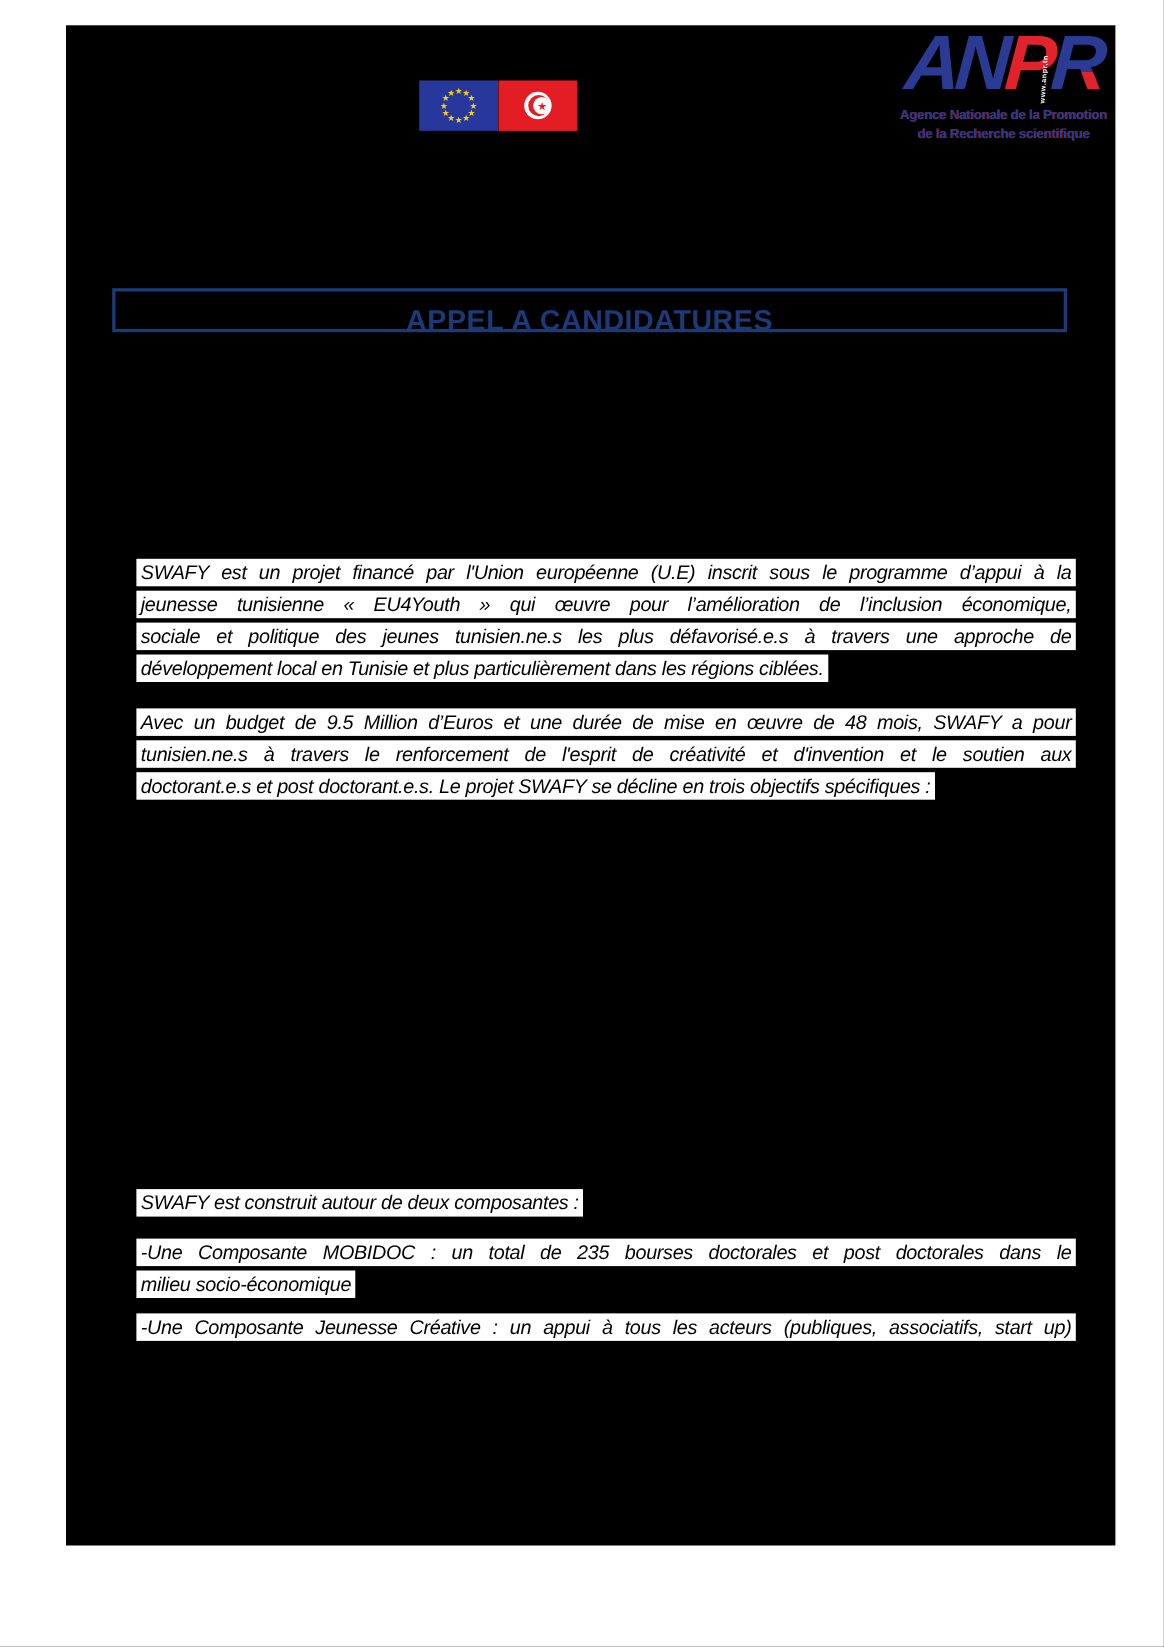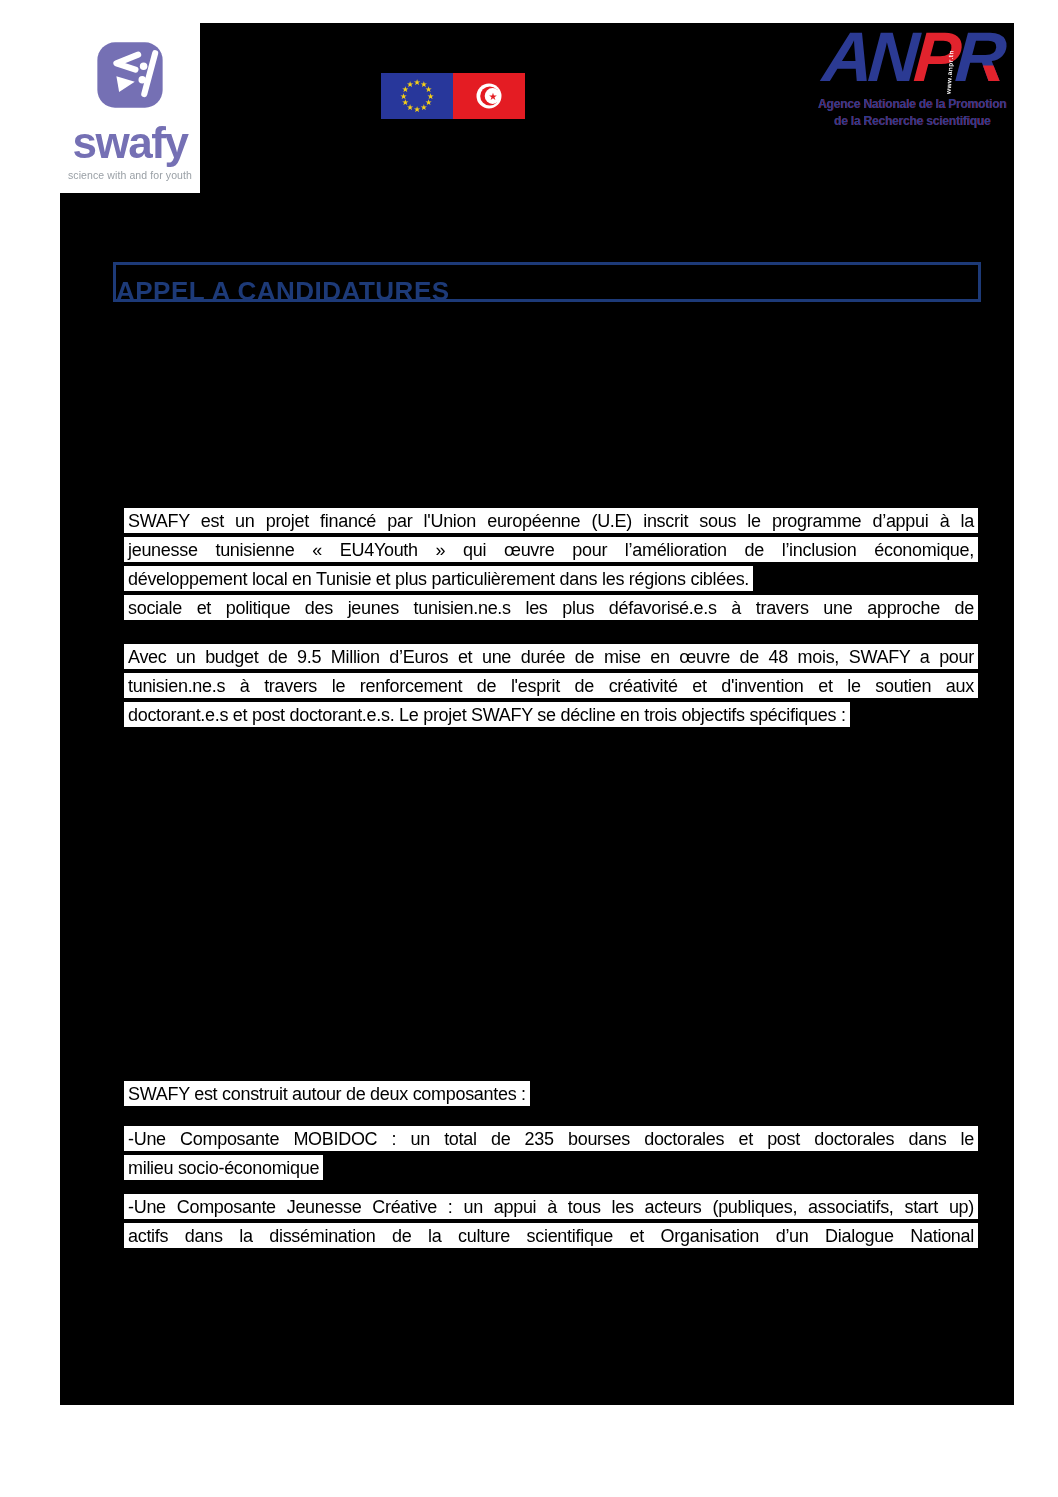--- a/index.html
+++ b/index.html
@@ -52,55 +52,43 @@
     font-style:normal;
   }
   .anpr-tagline {
     text-align:center; font-size:12px; font-weight:bold; line-height:17px;
     letter-spacing:-0.2px; color:var(--anpr-blue,#2b3a93);
     text-shadow:0.8px 0 0 rgba(216,40,50,0.55);
     margin-top:0;
   }
   
   .title-box {
-    position:absolute; left:113px; top:262px; width:868px; height:40px;
+    position:absolute; left:102px; top:262px; width:868px; height:40px;
     border:3px solid var(--navy,#1d3a78); box-sizing:border-box;
-    display:flex; align-items:center; padding-top:19px;
+    display:flex; align-items:center; justify-content:center; padding-top:19px;
   }
   .title-box span {
     color:var(--navy,#1d3a78); font-weight:bold; font-size:26px; letter-spacing:0.5px;
   }
   
   .textblock {
     position:absolute; left:124px; width:854px;
     font-size:18px; letter-spacing:-0.3px; color:var(--body-text,#000);
   }
   .tline { line-height:29px; text-align:justify; text-align-last:justify; }
   .tline.last { text-align:left; text-align-last:left; }
-  .hl { background:var(--highlight,#fff); padding:2.5px 4px 2.5px 4px; }
+  .hl { background:var(--highlight,#fff); padding:2.5px 4px 2.5px 4px;font-style:italic; }
 </style>
 </head>
 <body>
 
 <div class="page">
 
   <div class="black-panel"></div>
 
-  <div class="swafy-box">
-    <svg class="swafy-icon" viewBox="0 0 100 100">
-      <rect x="2" y="2" width="96" height="96" rx="26" style="fill:var(--swafy-purple,#7570b4)"></rect>
-      <path d="M62 20 L30 33 L58 42" stroke="#fff" stroke-width="9" fill="none" stroke-linecap="round" stroke-linejoin="round"></path>
-      <path d="M30 52 L57 60 L34 75 Z" fill="#fff"></path>
-      <circle cx="70" cy="37" r="5.5" fill="#fff"></circle>
-      <circle cx="68" cy="57" r="5.5" fill="#fff"></circle>
-      <path d="M87 18 L71 78" stroke="#fff" stroke-width="9" stroke-linecap="round"></path>
-    </svg>
-    <div class="swafy-word">swafy</div>
-    <div class="swafy-tag">science with and for youth</div>
-  </div>
 
   <div class="flags">
     <svg class="flag" viewBox="0 0 72 46">
       <rect width="72" height="46" style="fill:var(--eu-blue,#28379b)"></rect>
       <g style="fill:var(--star-yellow,#f7d116)" font-size="8" text-anchor="middle">
         <text x="36" y="12.2">★</text>
         <text x="42.8" y="14">★</text>
         <text x="47.7" y="18.9">★</text>
         <text x="49.5" y="25.7">★</text>
         <text x="47.7" y="32.4">★</text>
@@ -131,33 +119,32 @@
     <div class="anpr-tagline">de la Recherche scientifique</div>
   </div>
 
   <div class="title-box">
     <span>APPEL A CANDIDATURES</span>
   </div>
 
   <div class="textblock" style="top:506px">
       <div class="tline"><span class="hl">SWAFY est un projet financé par l'Union européenne (U.E) inscrit sous le programme d’appui à la</span></div>
       <div class="tline"><span class="hl">jeunesse tunisienne « EU4Youth » qui œuvre pour l’amélioration de l’inclusion économique,</span></div>
+      <div class="tline"><span class="hl">sociale et politique des jeunes tunisien.ne.s les plus défavorisé.e.s à travers une approche de</span></div>
       <div class="tline last"><span class="hl">développement local en Tunisie et plus particulièrement dans les régions ciblées.</span></div>
-      <div class="tline"><span class="hl">sociale et politique des jeunes tunisien.ne.s les plus défavorisé.e.s à travers une approche de</span></div>
     </div>
   <div class="textblock" style="top:642px">
       <div class="tline"><span class="hl">Avec un budget de 9.5 Million d’Euros et une durée de mise en œuvre de 48 mois, SWAFY a pour</span></div>
       <div class="tline"><span class="hl">tunisien.ne.s à travers le renforcement de l'esprit de créativité et d'invention et le soutien aux</span></div>
       <div class="tline last"><span class="hl">doctorant.e.s et post doctorant.e.s. Le projet SWAFY se décline en trois objectifs spécifiques :</span></div>
     </div>
   <div class="textblock" style="top:1079px">
       <div class="tline last"><span class="hl">SWAFY est construit autour de deux composantes :</span></div>
     </div>
   <div class="textblock" style="top:1124px">
       <div class="tline"><span class="hl">-Une Composante MOBIDOC : un total de 235 bourses doctorales et post doctorales dans le</span></div>
       <div class="tline last"><span class="hl">milieu socio-économique</span></div>
     </div>
   <div class="textblock" style="top:1192px">
       <div class="tline"><span class="hl">-Une Composante Jeunesse Créative : un appui à tous les acteurs (publiques, associatifs, start up)</span></div>
-      <div class="tline"><span class="hl">actifs dans la dissémination de la culture scientifique et Organisation d’un Dialogue National</span></div>
     </div>
 
 </div>
 
 </body></html>

